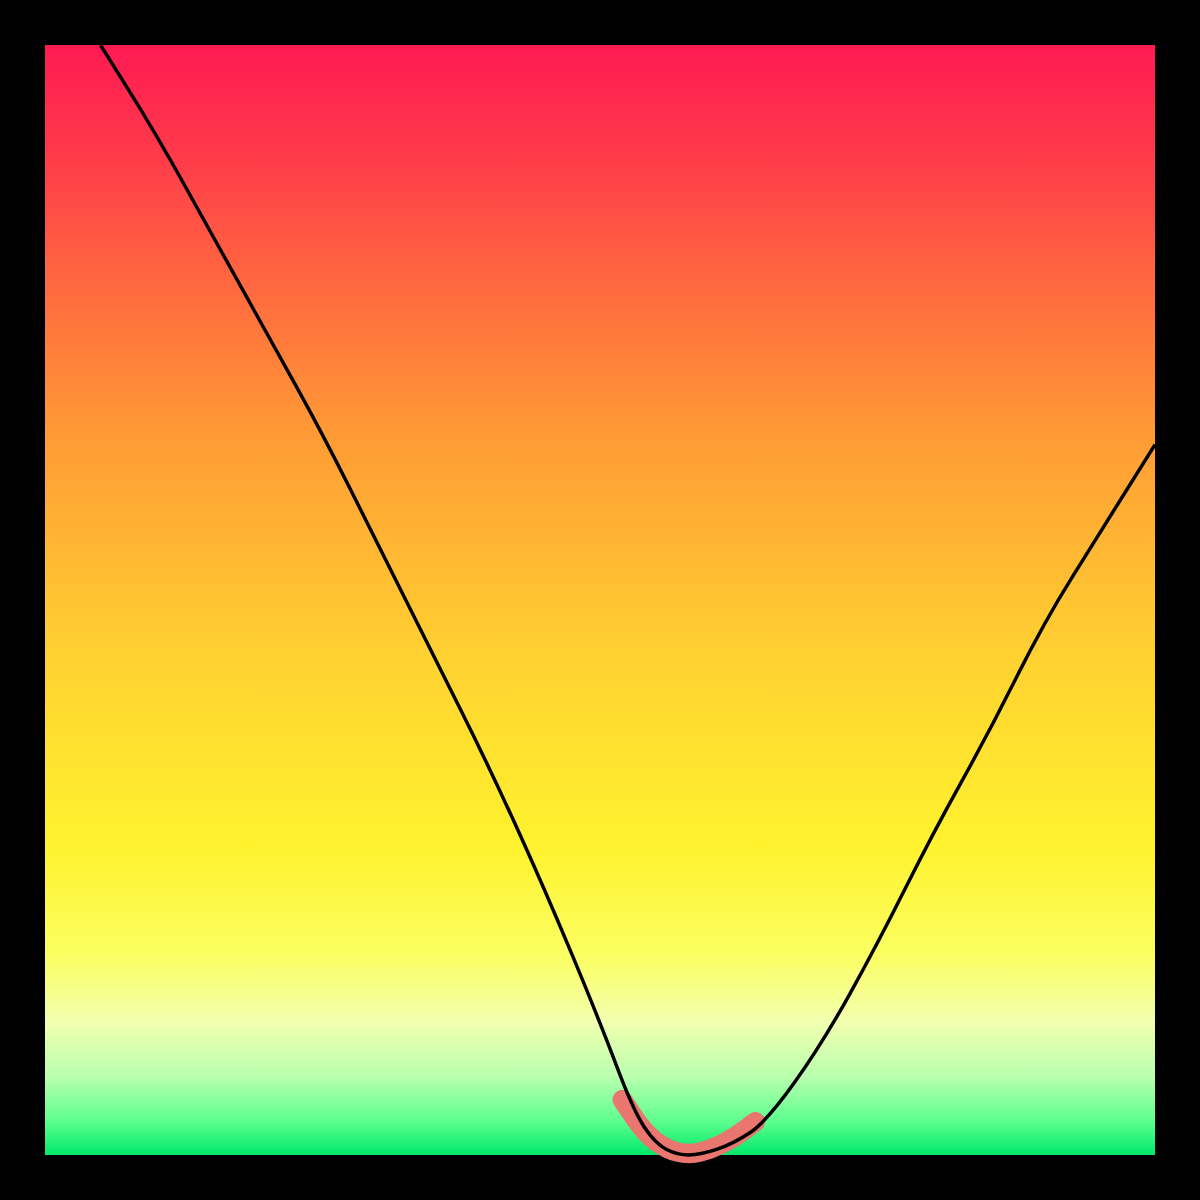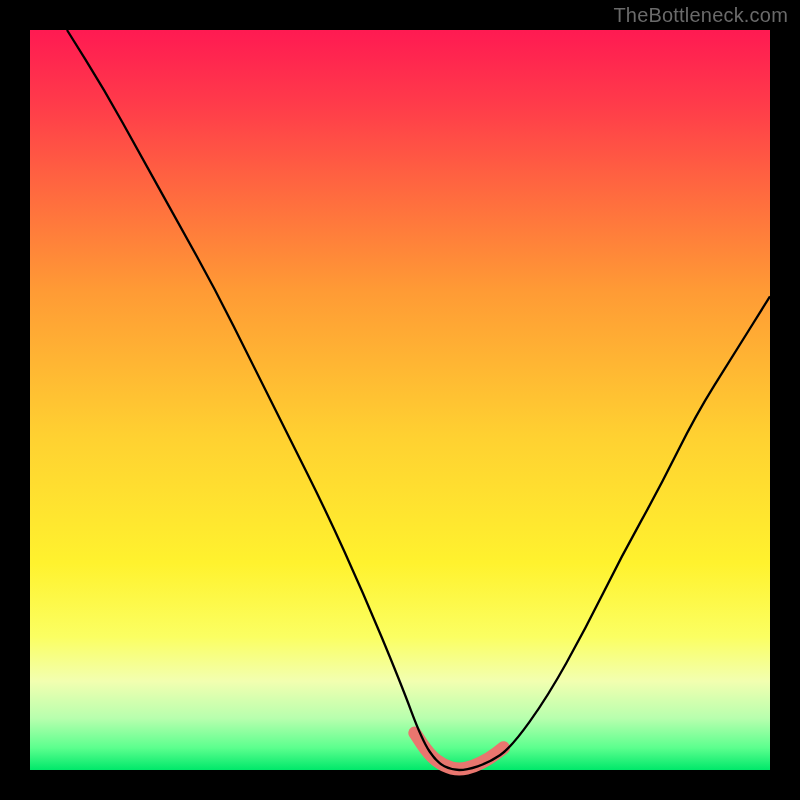--- a/index.html
+++ b/index.html
@@ -67,21 +67,20 @@
     stroke: #000;
     stroke-width: 2.3;
     fill: none;
   }
 </style>
 </head>
 <body>
 
 <div class="frame">
 
-  <div class="watermark">TheBottleneck.com</div>
 
   <div class="plot-area">
     <svg class="curve" viewBox="0 0 740 740" preserveAspectRatio="none">
       <path id="highlight-path" class="hl" d="M384.8 703.0 Q 384.8 703.0 392.2 714.1 Q 399.6 725.2 407.0 730.8 Q 414.4 736.3 421.8 738.1 Q 429.2 740.0 436.6 738.1 Q 444.0 736.3 451.4 732.6 Q 458.8 728.9 466.2 723.4 L 473.6 717.8"></path>
       <path id="curve-path" class="line" d="M37.0 0.0 Q 37.0 0.0 55.5 29.6 Q 74.0 59.2 92.5 92.5 Q 111.0 125.8 129.5 159.1 Q 148.0 192.4 166.5 225.7 Q 185.0 259.0 203.5 296.0 Q 222.0 333.0 240.5 370.0 Q 259.0 407.0 277.5 444.0 Q 296.0 481.0 314.5 521.7 Q 333.0 562.4 351.5 606.8 Q 370.0 651.2 381.1 680.8 Q 392.2 710.4 399.6 721.5 Q 407.0 732.6 414.4 736.3 Q 421.8 740.0 429.2 740.0 Q 436.6 740.0 447.7 736.3 Q 458.8 732.6 469.9 725.2 Q 481.0 717.8 499.5 691.9 Q 518.0 666.0 536.5 632.7 Q 555.0 599.4 573.5 562.4 Q 592.0 525.4 610.5 492.1 Q 629.0 458.8 647.5 421.8 Q 666.0 384.8 684.5 355.2 Q 703.0 325.6 721.5 296.0 L 740.0 266.4"></path>
     </svg>
   </div>
 
 </div>
 

